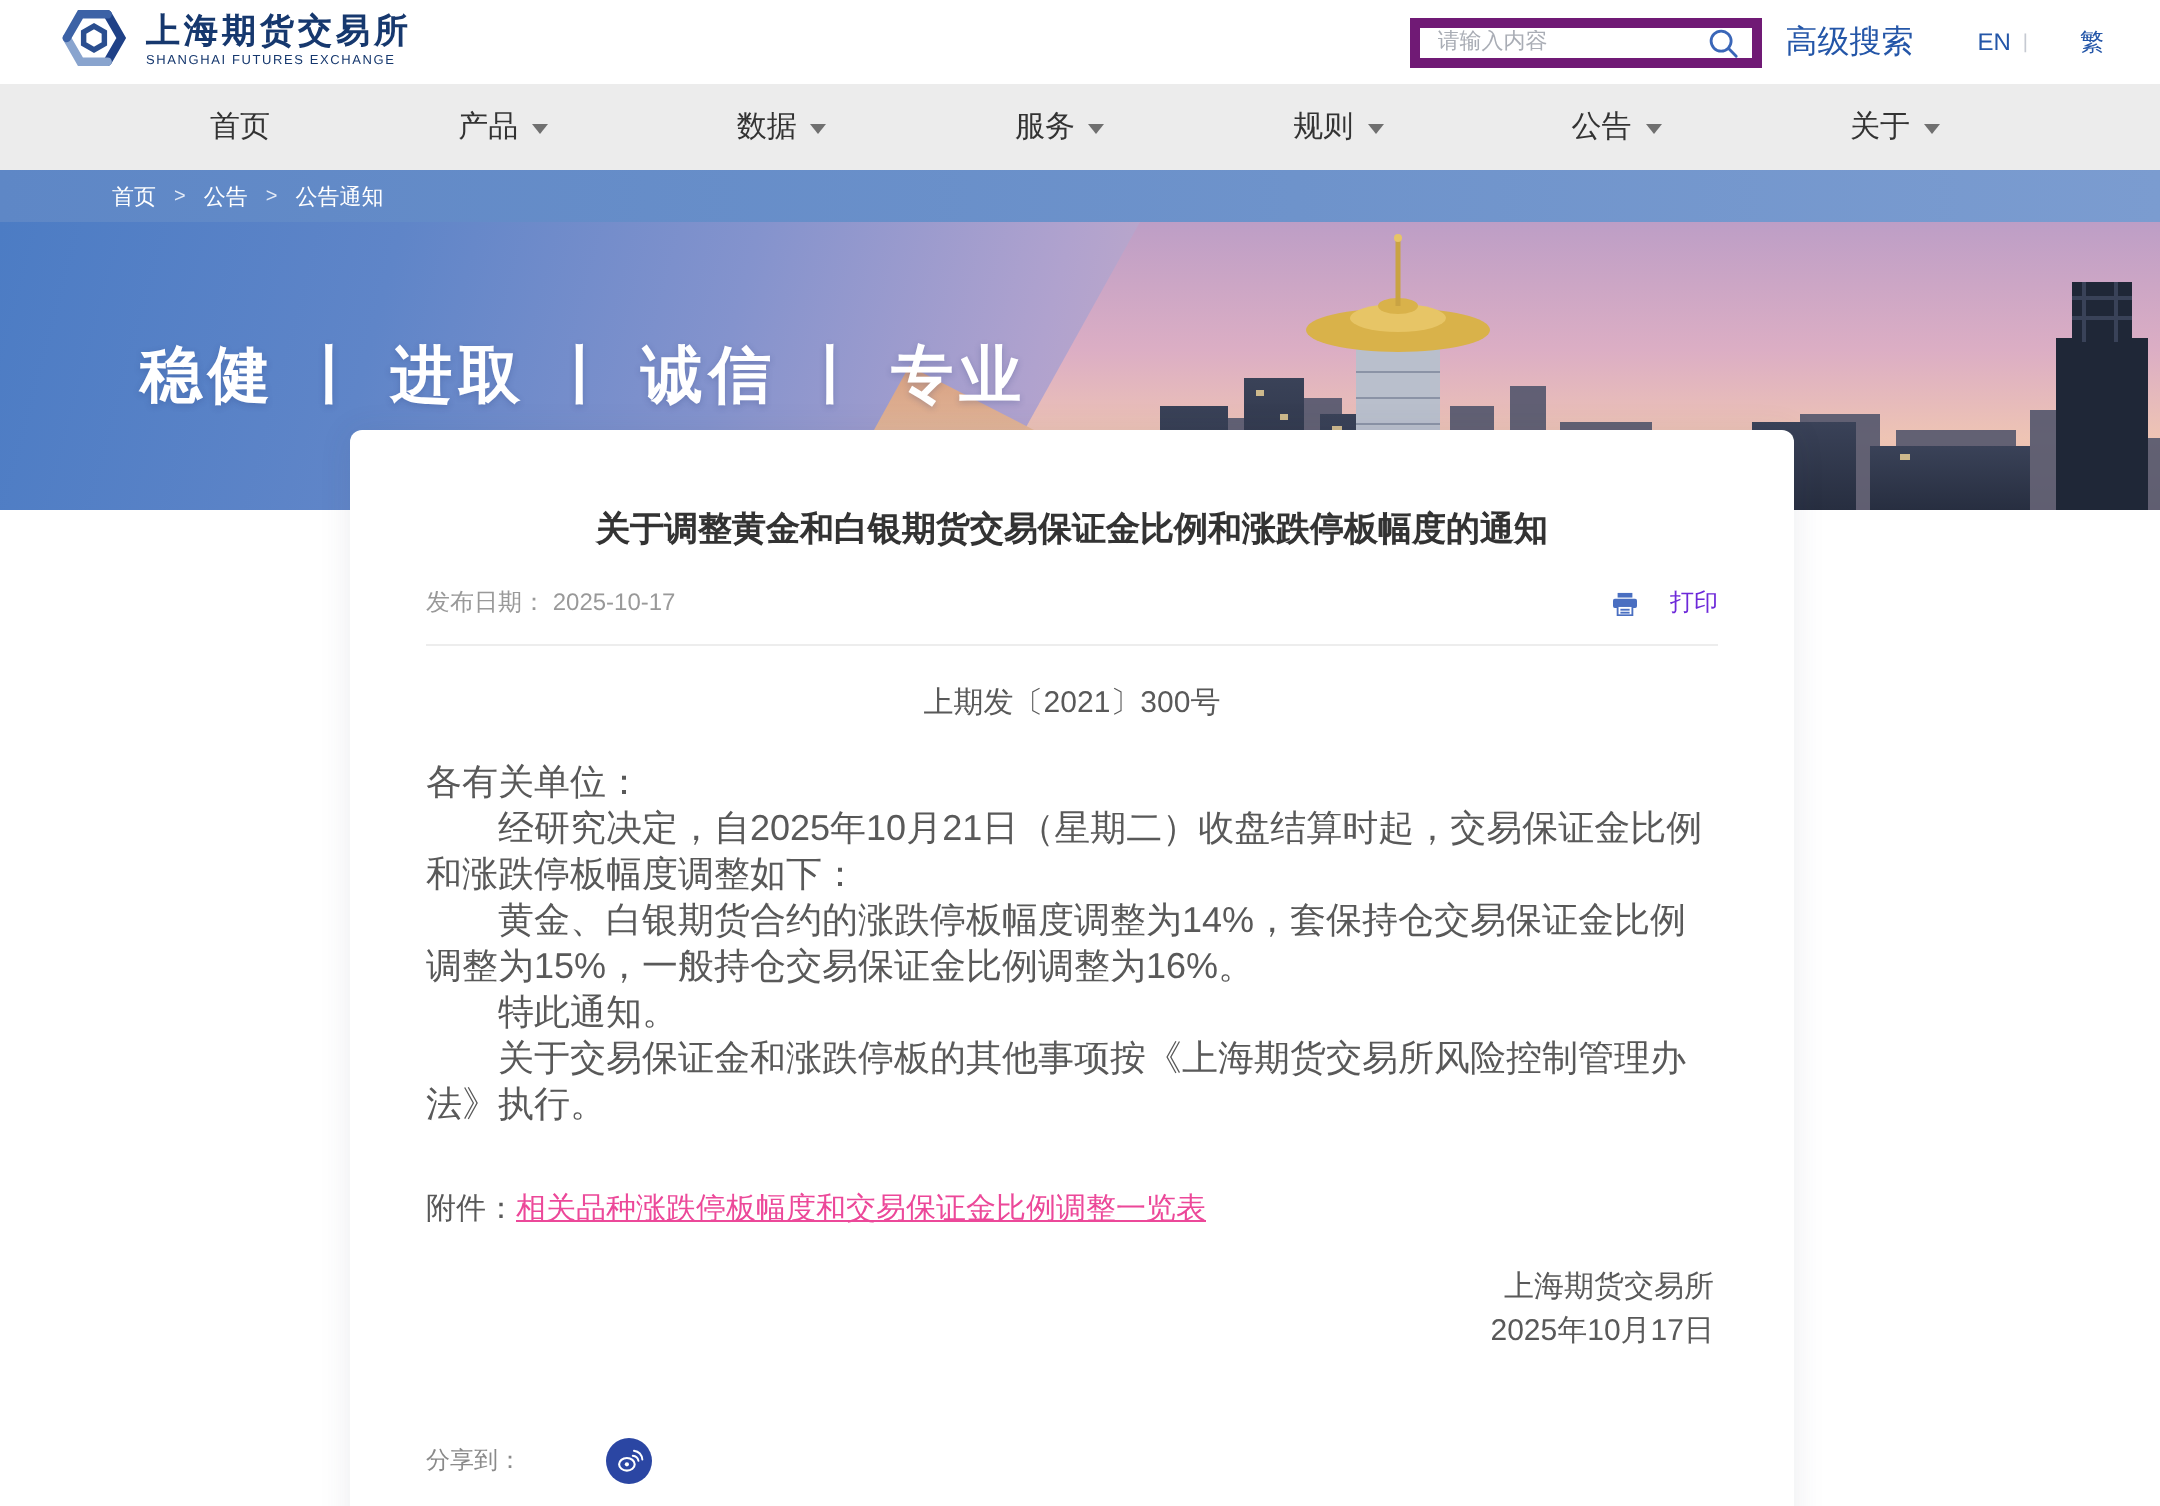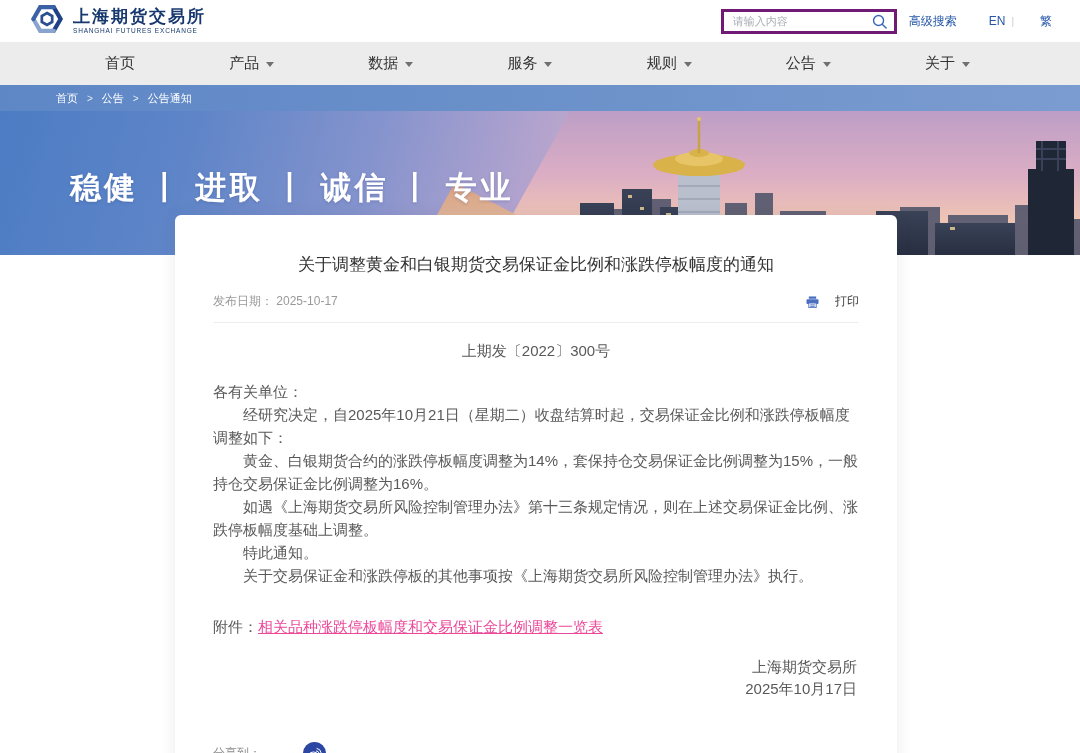--- a/index.html
+++ b/index.html
@@ -5,24 +5,24 @@
   * { margin:0; padding:0; box-sizing:border-box; }
   html,body { width:1080px; background:#fff; }
   body { font-family:"Liberation Sans","DejaVu Sans",sans-serif; width:1080px; height:753px; overflow:hidden; position:relative; }
 
   
   .topbar { height:42px; display:flex; align-items:center; padding:0 28px 0 30px; background:#fff; }
   .logo-wrap { display:flex; align-items:center; gap:9px; }
   .logo-text-cn { font-family:"DejaVu Serif","Liberation Serif",serif; font-weight:bold; font-size:17px; color:#16386e; letter-spacing:2px; line-height:1.05; }
   .logo-text-en { font-size:6.5px; color:#16386e; letter-spacing:.8px; margin-top:2px; }
   .topbar-right { margin-left:auto; display:flex; align-items:center; gap:12px; }
-  .search-box { display:flex; align-items:center; width:176px; height:25px; border:3px solid #701a75; background:#fff; padding:0 6px 0 9px;margin-left:44px; }
+  .search-box { display:flex; align-items:center; width:176px; height:25px; border:5px solid #701a75; background:#fff; padding:0 6px 0 9px;margin-left:44px; }
   .search-box input { flex:1; border:none; outline:none; font-size:11px; color:#444; min-width:0; }
   .search-box input::placeholder { color:#a9adb5; }
-  .adv-search { font-size:12px; color:#2456a8; text-decoration:none; cursor:pointer; }
+  .adv-search { font-size:16px; color:#2456a8; text-decoration:none; cursor:pointer; }
   .lang { display:flex; align-items:center; gap:6px; font-size:12px; }
   .lang a { color:#2456a8; text-decoration:none; cursor:pointer;margin-left:20px; }
   .lang .sep { color:#c6cad2; font-size:10px; }
 
   
   .nav { height:43px; background:#ececec; display:flex; align-items:center; padding:0 110px 0 105px; justify-content:space-between; }
   .nav-item { display:flex; align-items:center; font-size:15px; color:#333; cursor:pointer; }
   .caret { width:0; height:0; border-left:4px solid transparent; border-right:4px solid transparent; border-top:5px solid #707070; margin-left:7px; margin-top:2px; }
 
   
@@ -35,28 +35,28 @@
     background:linear-gradient(105deg,#4c7cc4 0%,#5f85c8 18%,#8493cd 34%,#b0a2ce 48%,#d4b2c2 62%,#e9c3ab 78%,#ecd0b8 100%); }
   .banner-photo { position:absolute; top:0; right:0; width:600px; height:144px; }
   .banner-photo svg { display:block; }
   .banner-triangle { position:absolute; left:415px; bottom:0; width:180px; height:72px;
     clip-path:polygon(22% 0,100% 100%,0 100%); background:linear-gradient(180deg,#d99f7c,#f2d2b4); opacity:.95; }
   .slogan { position:absolute; left:70px; top:56px; color:#fff; font-size:31px; font-weight:bold; letter-spacing:3px; text-shadow:0 1px 3px rgba(40,60,120,.25); }
 
   
   .card { position:relative; z-index:5; width:722px; margin:-40px 0 0 175px; background:#fff;
     border-radius:6px 6px 0 0; box-shadow:0 1px 16px rgba(60,70,100,.10); padding:0 38px 16px 38px; min-height:578px; }
-  .article-title { padding-top:38px; text-align:center; font-size:17px; font-weight:normal; color:#333; }
+  .article-title { padding-top:38px; text-align:center; font-size:17px; font-weight:bold; color:#333; }
   .meta-row { margin-top:17px; display:flex; align-items:center; justify-content:space-between; }
   .publish { font-size:12px; color:#999; }
-  .print-btn { display:flex; align-items:center; gap:16px; font-size:12px; color:#404040; cursor:pointer; background:none; border:none; font-family:inherit; }
+  .print-btn { display:flex; align-items:center; gap:16px; font-size:12px; color:#6d28d9; cursor:pointer; background:none; border:none; font-family:inherit; }
   .rule { border:none; border-top:1px solid #ededed; margin-top:12px; }
   .doc-number { margin-top:19px; text-align:center; font-size:15px; color:#595959; }
   .body-text { margin-top:19px; }
-  .body-text p { font-size:15px; color:#595959; line-height:23px; }
+  .body-text p { font-size:18px; color:#595959; line-height:23px; }
   .attachment { margin-top:31px; font-size:15px; color:#595959; }
   .attachment a { color:#ec4899; text-decoration:underline; cursor:pointer; }
   .signature { margin-top:19px; text-align:right; font-size:15px; color:#595959; line-height:22px; padding-right:2px; }
   .share-row { margin-top:42px; display:flex; align-items:center; }
   .share-label { font-size:12px; color:#8a8a8a; }
   .weibo-btn { margin-left:42px; width:23px; height:23px; border-radius:50%; background:#2b46a3; border:none; display:flex; align-items:center; justify-content:center; cursor:pointer; }
 </style>
 </head>
 <body>
 
@@ -229,27 +229,26 @@
           <line x1="4.5" y1="9.6" x2="9.5" y2="9.6" stroke="#4a6fc1"></line>
           <line x1="4.5" y1="11.2" x2="9.5" y2="11.2" stroke="#4a6fc1"></line>
         </svg>
       </span>
       <span>打印</span>
     </button>
   </div>
 
   <hr class="rule">
 
-  <div class="doc-number">上期发〔2022〕300号</div>
+  <div class="doc-number">上期发〔2021〕300号</div>
 
   <div class="body-text">
     <p>各有关单位：</p>
     <p>　　经研究决定，自2025年10月21日（星期二）收盘结算时起，交易保证金比例和涨跌停板幅度调整如下：</p>
     <p>　　黄金、白银期货合约的涨跌停板幅度调整为14%，套保持仓交易保证金比例调整为15%，一般持仓交易保证金比例调整为16%。</p>
-    <p>　　如遇《上海期货交易所风险控制管理办法》第十三条规定情况，则在上述交易保证金比例、涨跌停板幅度基础上调整。</p>
     <p>　　特此通知。</p>
     <p>　　关于交易保证金和涨跌停板的其他事项按《上海期货交易所风险控制管理办法》执行。</p>
   </div>
 
   <div class="attachment">
     <span>附件：</span><a>相关品种涨跌停板幅度和交易保证金比例调整一览表</a>
   </div>
 
   <div class="signature">
     <div>上海期货交易所</div>

